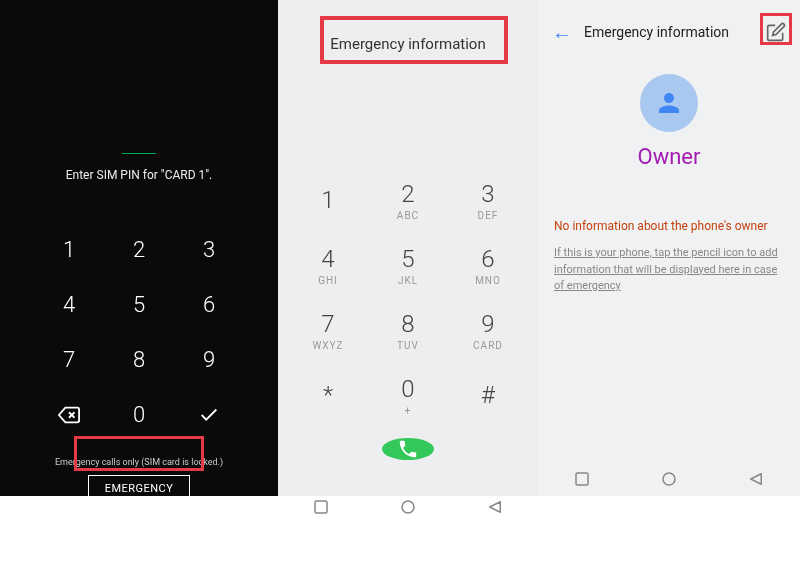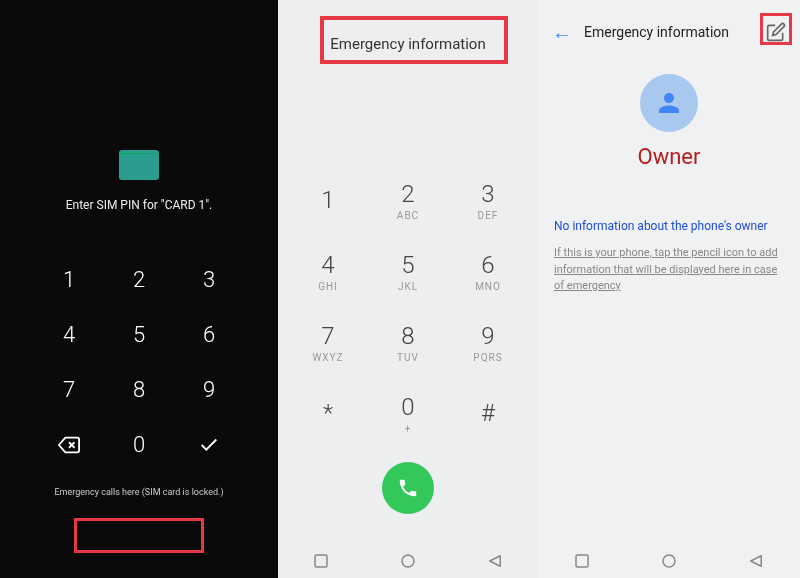--- a/index.html
+++ b/index.html
@@ -1,17 +1,17 @@
 <!DOCTYPE html>
 <html><head>
   <meta charset="utf-8">
   <style>
     * { margin: 0; padding: 0; box-sizing: border-box; }
     body { width: 800px; height: 578px; display: flex; font-family: -apple-system, Roboto, sans-serif; overflow: hidden; }
-    .panel { height: 578px; position: relative; }
+    .panel { height: 496px; position: relative; }
     
     
     .p1 { width: 278px; background: #0a0a0a; color: #fff; display: flex; flex-direction: column; align-items: center; }
     .sim-icon { width: 40px; height: 30px; background: #2a9d8f; border-radius: 3px; margin-top: 150px; position: relative; }
     .sim-icon::before { content: ''; position: absolute; top: 3px; left: 3px; right: 3px; height: 10px; border-top: 1px solid #0a5; }
     .p1-prompt { font-size: 12px; margin-top: 18px; color: #eee; }
     .p1-pad { display: grid; grid-template-columns: repeat(3, 1fr); gap: 0; width: 210px; margin-top: 40px; }
     .p1-key { height: 55px; display: flex; align-items: center; justify-content: center; font-size: 22px; font-weight: 300; color: #fff; cursor: pointer; }
     .p1-key svg { width: 22px; height: 22px; }
     .p1-status { font-size: 9px; margin-top: 15px; color: #ccc; }
@@ -33,22 +33,22 @@
     
     
     .p3 { width: 262px; background: #f0f1f3; display: flex; flex-direction: column; }
     .p3-top { display: flex; align-items: center; padding: 20px 14px 10px; gap: 12px; }
     .back-arrow { color: #4285f4; font-size: 20px; cursor: pointer; }
     .p3-title { font-size: 14px; color: #222; flex: 1; }
     .edit-icon { width: 20px; height: 20px; cursor: pointer; }
     .red-box-3 { position: absolute; border: 3px solid #e63946; top: 13px; right: 8px; width: 32px; height: 32px; }
     .avatar { width: 58px; height: 58px; border-radius: 50%; background: #a8c8f0; display: flex; align-items: center; justify-content: center; margin: 20px auto 12px; }
     .avatar svg { width: 30px; height: 30px; fill: #4285f4; }
-    .owner-name { text-align: center; font-size: 22px; color: #b91c1c; margin-bottom: 50px; }
-    .no-info { font-size: 12px; color: #1d4ed8; padding: 0 16px; margin-bottom: 12px; }
+    .owner-name { text-align: center; font-size: 22px; color: #a21caf; margin-bottom: 50px; }
+    .no-info { font-size: 12px; color: #c2410c; padding: 0 16px; margin-bottom: 12px; }
     .info-hint { font-size: 11px; color: #888; padding: 0 16px; line-height: 1.5; text-decoration: underline; }
   </style>
 </head>
 <body>
 
 <div class="panel p1">
   <div class="sim-icon"></div>
   <div class="p1-prompt">Enter SIM PIN for "CARD 1".</div>
   <div class="p1-pad">
     <div class="p1-key">1</div>
@@ -67,21 +67,22 @@
           <line x1="12" y1="9" x2="18" y2="15"></line>
         </svg>
     </div>
     <div class="p1-key">0</div>
     <div class="p1-key">
       <svg viewBox="0 0 24 24" fill="none" stroke="#fff" stroke-width="2">
           <polyline points="20 6 9 17 4 12"></polyline>
         </svg>
     </div>
   </div>
-  <div class="p1-status">Emergency calls here (SIM card is locked.)</div>
+  <div class="p1-status">Emergency calls only (SIM card is locked.)</div>
+  <div class="p1-emergency">EMERGENCY</div>
   <div class="red-box-1"></div>
 </div>
 
 <div class="panel p2">
   <div class="p2-header">
     <span>Emergency information</span>
     <div class="red-box-2"></div>
   </div>
   <div class="p2-pad">
     <div class="p2-key">
@@ -111,21 +112,21 @@
     <div class="p2-key">
         <span class="num">7</span>
         <span class="sub">WXYZ</span>
       </div>
     <div class="p2-key">
         <span class="num">8</span>
         <span class="sub">TUV</span>
       </div>
     <div class="p2-key">
         <span class="num">9</span>
-        <span class="sub">PQRS</span>
+        <span class="sub">CARD</span>
       </div>
     <div class="p2-key">
         <span class="num">*</span>
         <span class="sub"></span>
       </div>
     <div class="p2-key">
         <span class="num">0</span>
         <span class="sub">+</span>
       </div>
     <div class="p2-key">

